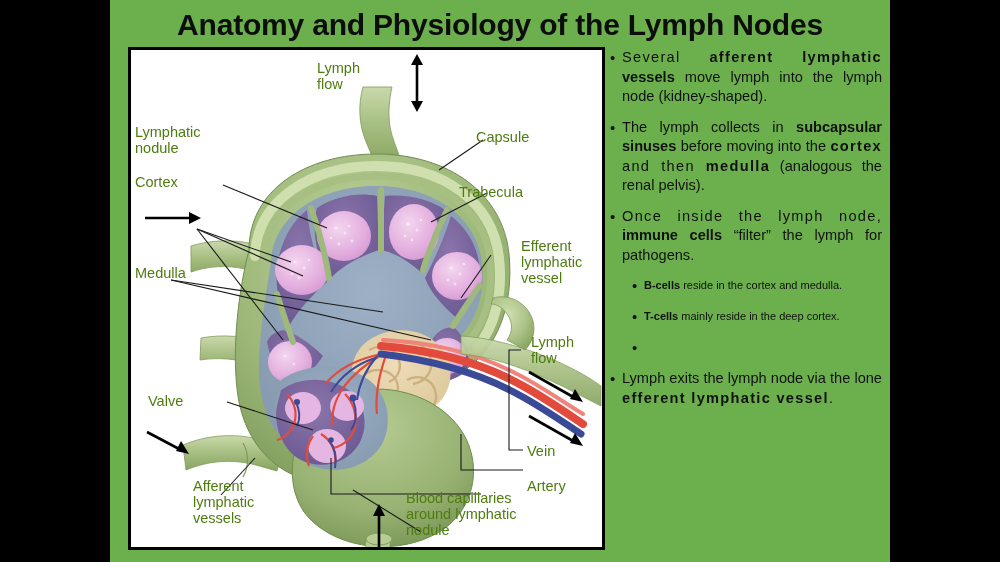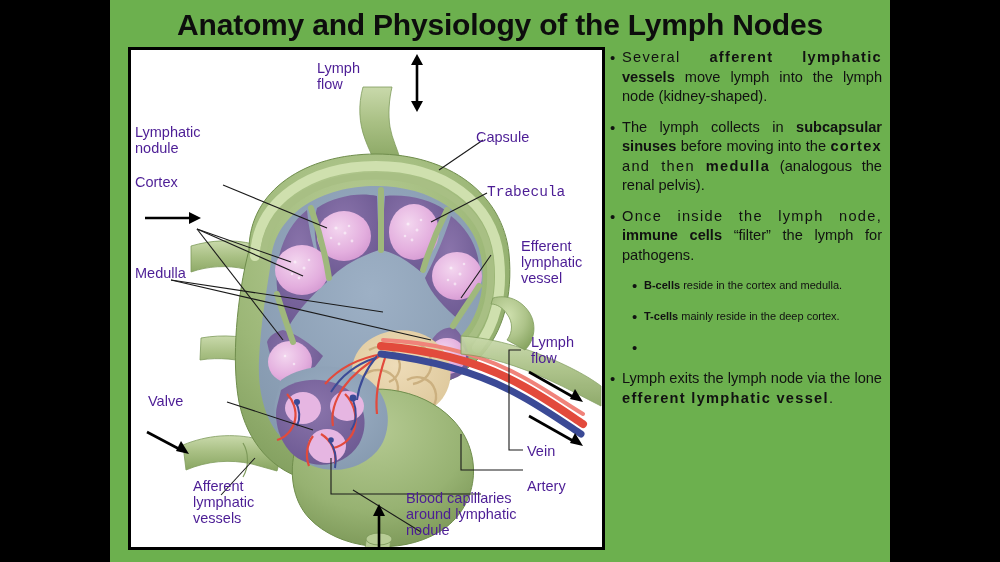--- a/index.html
+++ b/index.html
@@ -6,21 +6,21 @@
   body{width:1000px;height:562px;overflow:hidden;font-family:"Liberation Sans",sans-serif;}
   #slide{position:absolute;left:110px;top:0;width:780px;height:562px;background:#6cb04e;}
   #title{position:absolute;left:0;top:8px;width:780px;height:40px;
     text-align:center;font-size:30px;font-weight:bold;color:#0d0d0d;
     letter-spacing:-0.2px;font-family:"Liberation Sans",sans-serif;}
 
   
   #figure{position:absolute;left:18px;top:47px;width:477px;height:503px;
     background:#ffffff;border:3px solid #000;box-sizing:border-box;}
   #fig-inner{position:absolute;inset:0;overflow:hidden;}
-  .lbl{position:absolute;font-size:14.5px;color:#4c1d95;line-height:16px;
+  .lbl{position:absolute;font-size:14.5px;color:#4d7c0f;line-height:16px;
     font-family:"Liberation Sans",sans-serif;white-space:pre;}
 
   
   #bullets{position:absolute;left:500px;top:48px;width:272px;height:505px;}
   .b{position:relative;display:flex;color:#111;margin-bottom:11px;}
   .b .dot{width:12px;flex:0 0 12px;font-size:15px;line-height:19px;}
   .b .tx{flex:1;font-size:14.6px;line-height:19.5px;text-align:justify;
     text-justify:inter-word;}
   .b.sub{padding-left:22px;margin-bottom:12px;}
   .b.sub .tx{font-size:11px;line-height:19px;}
@@ -279,21 +279,21 @@
 flow</div>
       <div class="lbl" style="left:4px;top:74px;">Lymphatic
 nodule</div>
       <div class="lbl" style="left:4px;top:124px;">Cortex</div>
       <div class="lbl" style="left:4px;top:215px;">Medulla</div>
       <div class="lbl" style="left:17px;top:343px;">Valve</div>
       <div class="lbl" style="left:62px;top:428px;">Afferent
 lymphatic
 vessels</div>
       <div class="lbl" style="left:345px;top:79px;">Capsule</div>
-      <div class="lbl" style="left:356px;top:134px;font-family:Liberation Mono, monospace;">Trabecula</div>
+      <div class="lbl" style="left:328px;top:134px;">Trabecula</div>
       <div class="lbl" style="left:390px;top:188px;">Efferent
 lymphatic
 vessel</div>
       <div class="lbl" style="left:400px;top:284px;">Lymph
 flow</div>
       <div class="lbl" style="left:396px;top:393px;">Vein</div>
       <div class="lbl" style="left:396px;top:428px;">Artery</div>
       <div class="lbl" style="left:275px;top:440px;">Blood capillaries
 around lymphatic
 nodule</div>

